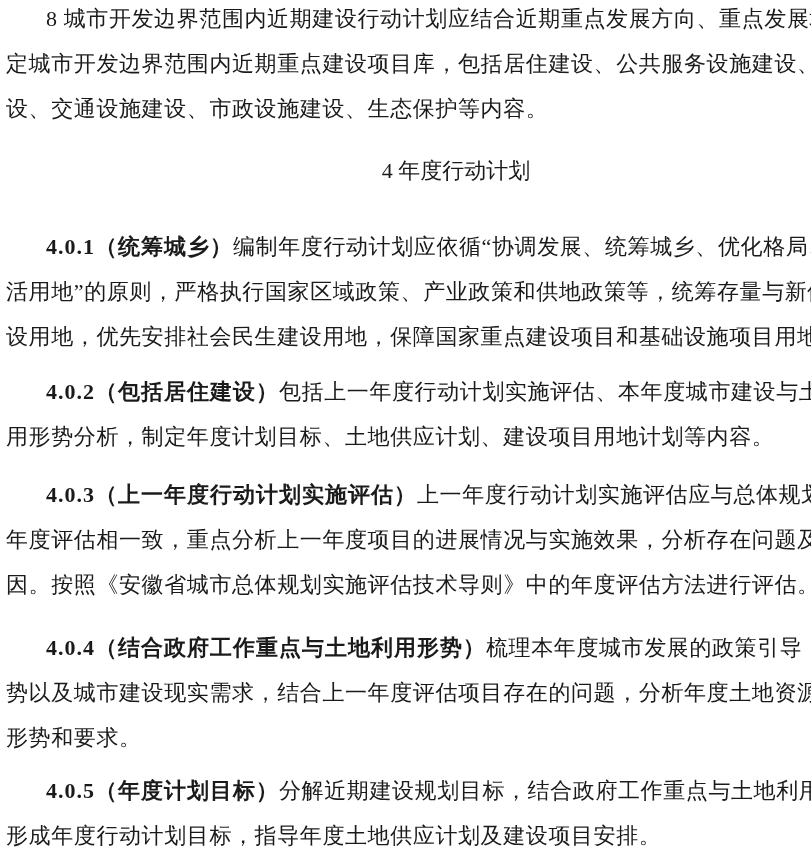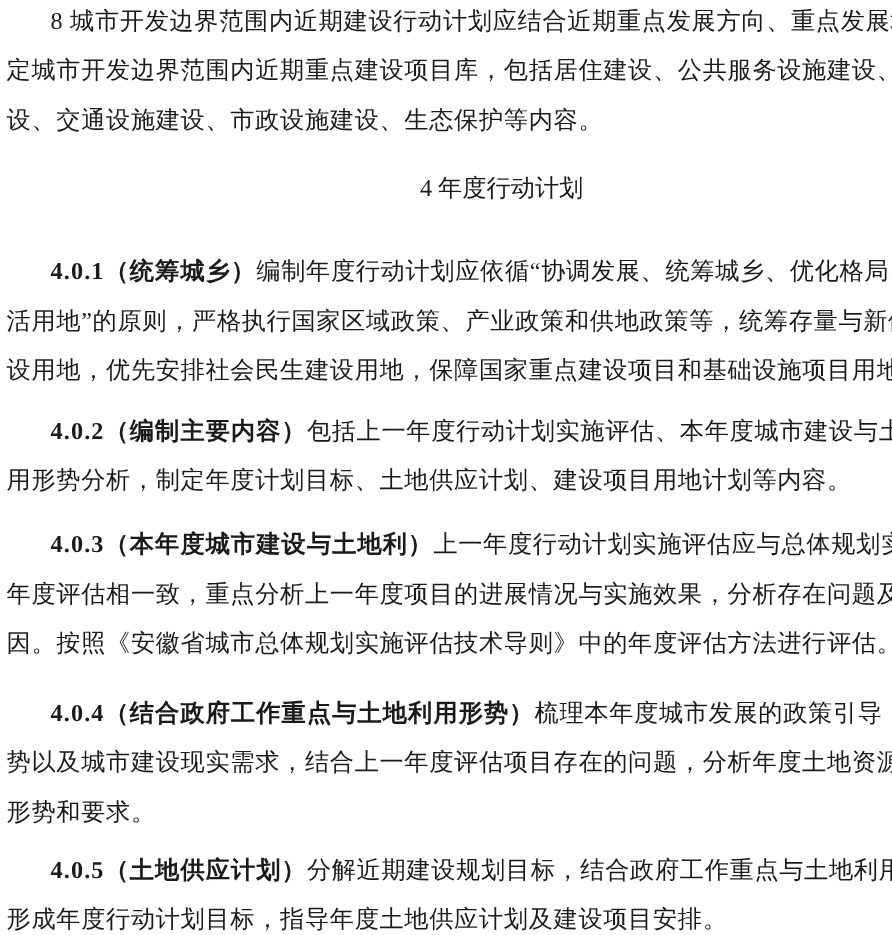--- a/index.html
+++ b/index.html
@@ -54,34 +54,34 @@
 
   <div class="heading">4 年度行动计划</div>
 
   <div class="para mt31">
     <div class="line indent"><b class="clause-label">4.0.1（统筹城乡）</b><span>编制年度行动计划应依循“协调发展、统筹城乡、优化格局、盘</span></div>
     <div class="line">活用地”的原则，严格执行国家区域政策、产业政策和供地政策等，统筹存量与新供应建</div>
     <div class="line">设用地，优先安排社会民生建设用地，保障国家重点建设项目和基础设施项目用地。</div>
   </div>
 
   <div class="para mt10">
-    <div class="line indent"><b class="clause-label">4.0.2（编制主要内容）</b><span>包括上一年度行动计划实施评估、本年度城市建设与土地利</span></div>
+    <div class="line indent"><b class="clause-label">4.0.2（包括居住建设）</b><span>包括上一年度行动计划实施评估、本年度城市建设与土地利</span></div>
     <div class="line">用形势分析，制定年度计划目标、土地供应计划、建设项目用地计划等内容。</div>
   </div>
 
   <div class="para mt13">
-    <div class="line indent"><b class="clause-label">4.0.3（本年度城市建设与土地利）</b><span>上一年度行动计划实施评估应与总体规划实施</span></div>
+    <div class="line indent"><b class="clause-label">4.0.3（上一年度行动计划实施评估）</b><span>上一年度行动计划实施评估应与总体规划实施</span></div>
     <div class="line">年度评估相一致，重点分析上一年度项目的进展情况与实施效果，分析存在问题及产生原</div>
     <div class="line">因。按照《安徽省城市总体规划实施评估技术导则》中的年度评估方法进行评估。</div>
   </div>
 
   <div class="para mt18">
     <div class="line indent"><b class="clause-label">4.0.4（结合政府工作重点与土地利用形势）</b><span>梳理本年度城市发展的政策引导，经济形</span></div>
     <div class="line">势以及城市建设现实需求，结合上一年度评估项目存在的问题，分析年度土地资源供应的</div>
     <div class="line">形势和要求。</div>
   </div>
 
   <div class="para mt8">
-    <div class="line indent"><b class="clause-label">4.0.5（土地供应计划）</b><span>分解近期建设规划目标，结合政府工作重点与土地利用形势，</span></div>
+    <div class="line indent"><b class="clause-label">4.0.5（年度计划目标）</b><span>分解近期建设规划目标，结合政府工作重点与土地利用形势，</span></div>
     <div class="line">形成年度行动计划目标，指导年度土地供应计划及建设项目安排。</div>
   </div>
 
 </div>
 
 </body></html>

